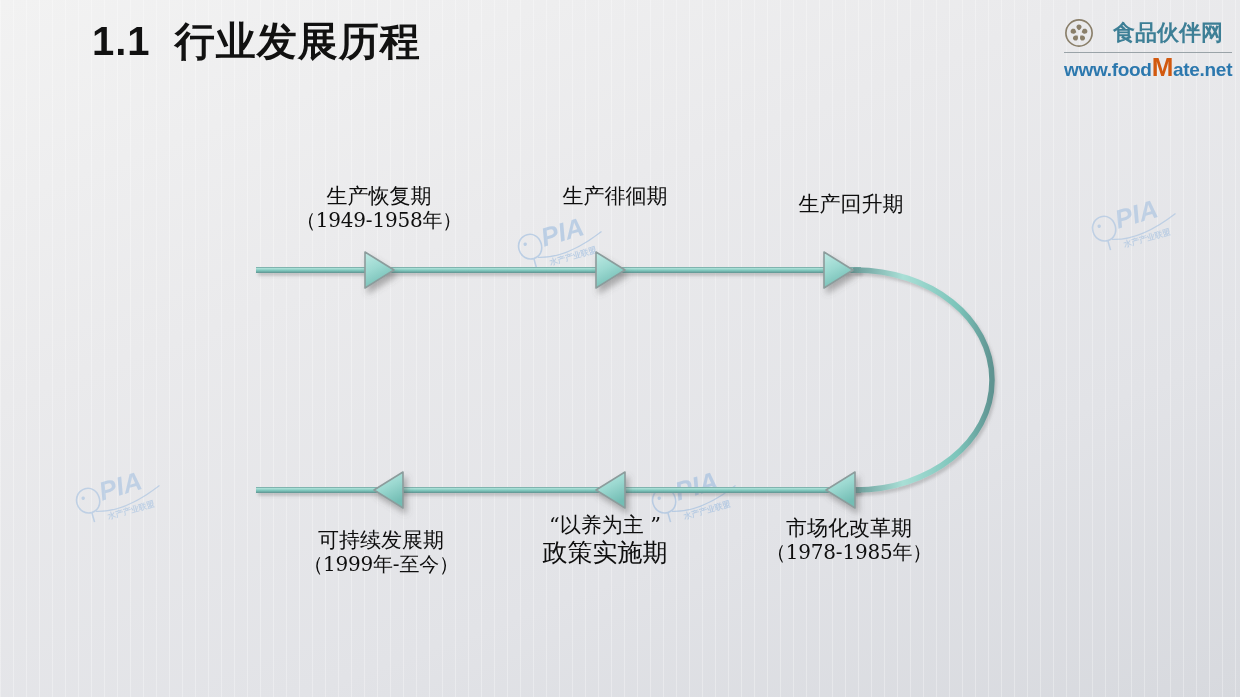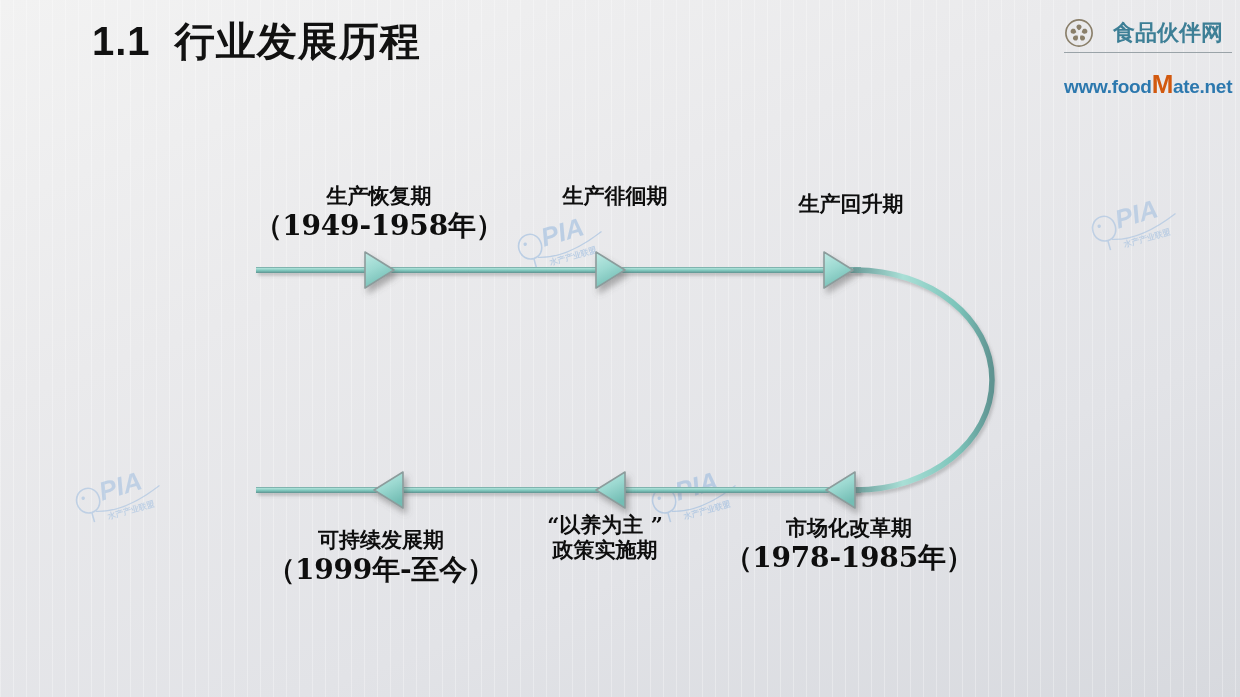--- a/index.html
+++ b/index.html
@@ -77,21 +77,21 @@
     line-height: 1;
     white-space: nowrap;
   }
   #logo-rule {
     margin-top: 2px;
     height: 1px;
     background: #9aa3a8;
     width: 100%;
   }
   #logo-url {
-    margin-top: 18px;
+    margin-top: 1px;
     font-size: 19px;
     font-weight: bold;
     color: #2c78ae;
     line-height: 1;
     letter-spacing: -0.3px;
     white-space: nowrap;
     display: flex;
     align-items: baseline;
     text-align: center;
   }
@@ -123,36 +123,36 @@
     height: 697px;
     z-index: 3;
   }
 
   
   .stage-label {
     position: absolute;
     text-align: center;
     color: #0e0e0e;
     font-family: "DejaVu Serif", "Liberation Serif", serif;
-    font-weight: bold;
+    font-weight: normal;
     z-index: 5;
     white-space: pre;
     line-height: 1.18;
   }
   .stage-label .name {
     display: block;
     font-size: 21px;
   }
   .stage-label .name2 {
     display: block;
-    font-size: 21px;
+    font-size: 25px;
   }
   .stage-label .years {
     display: block;
-    font-size: 28px;
+    font-size: 20px;
     letter-spacing: -0.2px;
   }
 </style>
 </head>
 <body>
 
 <div id="slide">
 
   <div id="watermark-layer">
       <div class="watermark" style="left: 470px; top: 186px; opacity: 0.5; transform: rotate(-16deg) scale(0.62);">

